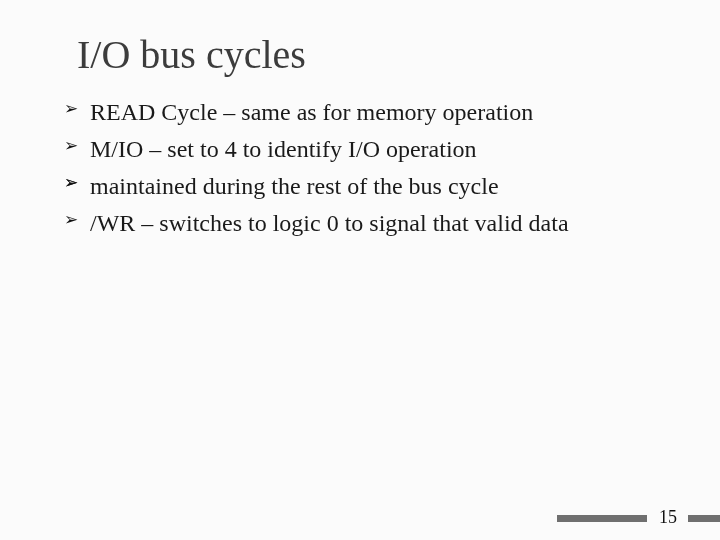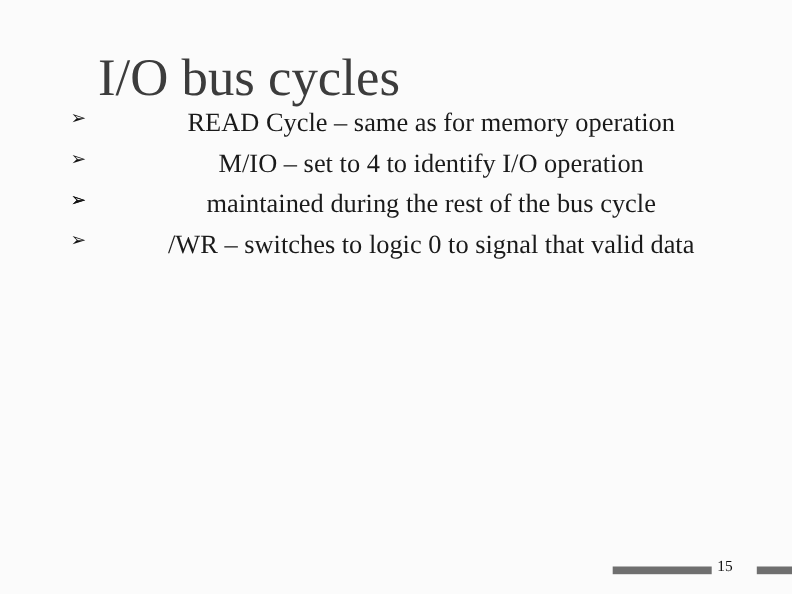--- a/index.html
+++ b/index.html
@@ -10,22 +10,22 @@
     width: 720px;
     height: 540px;
     background: #fbfbfb;
     font-family: "Liberation Serif", "DejaVu Serif", serif;
   }
 
   .slide-title {
     position: absolute;
     left: 77px;
     top: 33px;
-    margin: 12px;
-    font-size: 48px;
+    margin: 0;
+    font-size: 40px;
     font-weight: normal;
     line-height: 1.1;
     color: #3c3c3c;
     white-space: nowrap;
   }
 
   .bullet-list {
     position: absolute;
     left: 64px;
     top: 97px;
@@ -47,36 +47,37 @@
   .bullet-glyph {
     position: absolute;
     left: 0;
     top: 3px;
     font-family: "DejaVu Sans", sans-serif;
     font-size: 17px;
     line-height: 1;
     color: #111111;
   }
 
-  .bullet-line { white-space: nowrap; text-align: center; }
+  .bullet-line { white-space: nowrap; }
 
   .footer-bar {
     position: absolute;
     height: 7px;
     background: #6f6f6f;
   }
   .footer-bar-left  { left: 557px; top: 515px; width: 90px; }
   .footer-bar-right { left: 688px; top: 515px; width: 32px; }
 
   .page-number {
     position: absolute;
     left: 652px;
     top: 508px;
     width: 32px;
-    font-size: 14px;
+    text-align: center;
+    font-size: 18px;
     color: #111111;
     line-height: 1.1;
   }
 </style>
 </head>
 <body>
 
 <div class="slide">
 
   <h1 class="slide-title">I/O bus cycles</h1>

